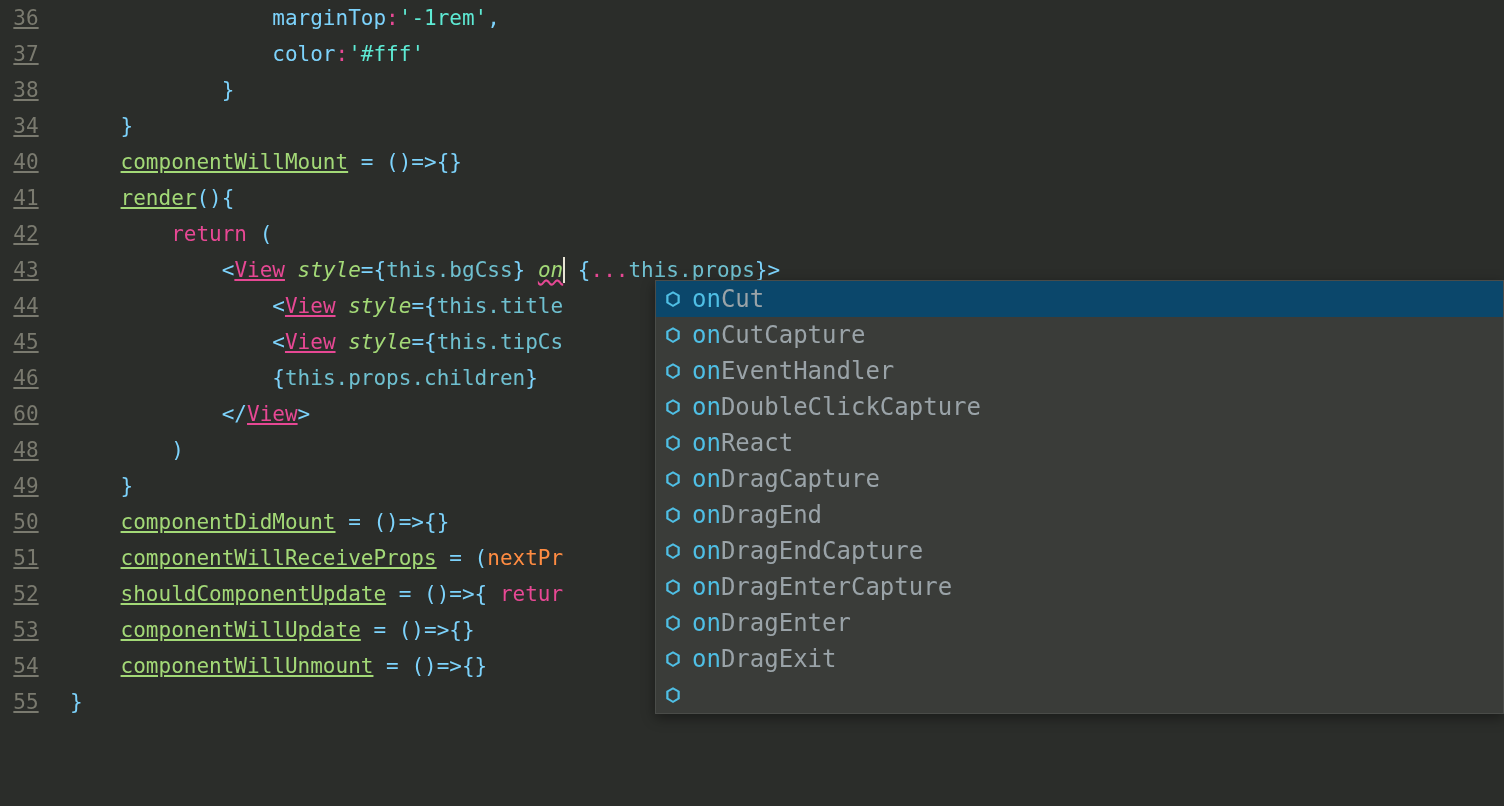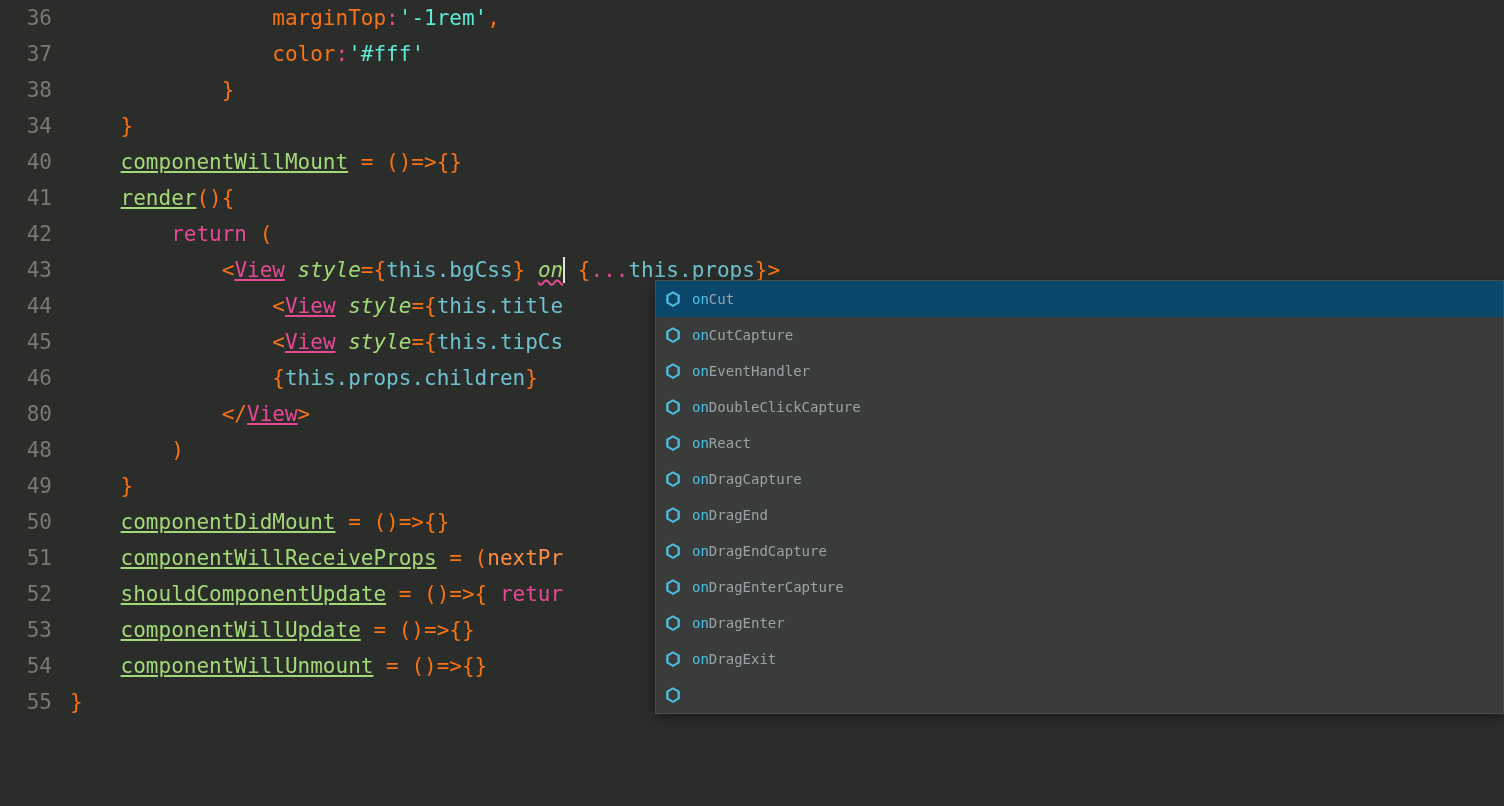--- a/index.html
+++ b/index.html
@@ -12,33 +12,34 @@
       width: 1504px;
       height: 806px;
       position: relative;
     }
     .editor {
       display: flex;
       height: 100%;
     }
     .gutter {
       width: 70px;
-      text-align: right;
+      text-align: center;
       padding-right: 18px;
       color: #7a7a6f;
       user-select: none;
       line-height: 36px;
+      text-decoration: underline;
     }
     .code {
       flex: 1;
       line-height: 36px;
       white-space: pre;
     }
     .line { height: 36px; }
-    .tok-cream { color: #f97316; }
+    .tok-cream { color: #7dd3fc; }
     .tok-pink { color: #e74894; }
     .tok-orange { color: #ff8c42; }
     .tok-green-u { color: #a3d977; text-decoration: underline; }
     .tok-cyan { color: #6fc0d0; }
     .tok-yellow { color: #5eead4; }
     .tok-component { color: #e74894; text-decoration: underline; }
     .tok-attr { color: #a3d977; font-style: italic; }
     .tok-attr-err { color: #a3d977; font-style: italic; text-decoration: wavy underline #e74894; }
     .cursor {
       display: inline-block;
@@ -55,21 +56,21 @@
       background: #3a3c39;
       border: 1px solid #4a4c49;
       min-width: 849px;
       box-shadow: 0 4px 12px rgba(0,0,0,0.4);
     }
     .ac-item {
       display: flex;
       align-items: center;
       height: 36px;
       padding: 0 6px;
-      font-size: 14px;
+      font-size: 24px;
     }
     .ac-item.selected {
       background: #0b476b;
     }
     .ac-icon {
       width: 22px;
       height: 22px;
       margin-right: 8px;
       display: flex;
       align-items: center;
@@ -100,21 +101,21 @@
       <div class="line">37</div>
       <div class="line">38</div>
       <div class="line">34</div>
       <div class="line">40</div>
       <div class="line">41</div>
       <div class="line">42</div>
       <div class="line">43</div>
       <div class="line">44</div>
       <div class="line">45</div>
       <div class="line">46</div>
-      <div class="line">80</div>
+      <div class="line">60</div>
       <div class="line">48</div>
       <div class="line">49</div>
       <div class="line">50</div>
       <div class="line">51</div>
       <div class="line">52</div>
       <div class="line">53</div>
       <div class="line">54</div>
       <div class="line">55</div>
     </div>
   <div class="code" id="code"><div class="line"><span>                </span><span class="tok-cream">marginTop</span><span class="tok-pink">:</span><span class="tok-yellow">'-1rem'</span><span class="tok-cream">,</span></div><div class="line"><span>                </span><span class="tok-cream">color</span><span class="tok-pink">:</span><span class="tok-yellow">'#fff'</span></div><div class="line"><span>            </span><span class="tok-cream">}</span></div><div class="line"><span>    </span><span class="tok-cream">}</span></div><div class="line"><span>    </span><span class="tok-green-u">componentWillMount</span><span class="tok-cream"> = ()=&gt;{}</span></div><div class="line"><span>    </span><span class="tok-green-u">render</span><span class="tok-cream">(){</span></div><div class="line"><span>        </span><span class="tok-pink">return</span><span class="tok-cream"> (</span></div><div class="line"><span>            </span><span class="tok-cream">&lt;</span><span class="tok-component">View</span><span> </span><span class="tok-attr">style</span><span class="tok-cream">={</span><span class="tok-cyan">this.bgCss</span><span class="tok-cream">}</span><span> </span><span class="tok-attr-err">on</span><span class="cursor"></span><span> </span><span class="tok-cream">{</span><span class="tok-pink">...</span><span class="tok-cyan">this.props</span><span class="tok-cream">}&gt;</span></div><div class="line"><span>                </span><span class="tok-cream">&lt;</span><span class="tok-component">View</span><span> </span><span class="tok-attr">style</span><span class="tok-cream">={</span><span class="tok-cyan">this.title</span></div><div class="line"><span>                </span><span class="tok-cream">&lt;</span><span class="tok-component">View</span><span> </span><span class="tok-attr">style</span><span class="tok-cream">={</span><span class="tok-cyan">this.tipCs</span></div><div class="line"><span>                </span><span class="tok-cream">{</span><span class="tok-cyan">this.props.children</span><span class="tok-cream">}</span></div><div class="line"><span>            </span><span class="tok-cream">&lt;/</span><span class="tok-component">View</span><span class="tok-cream">&gt;</span></div><div class="line"><span>        </span><span class="tok-cream">)</span></div><div class="line"><span>    </span><span class="tok-cream">}</span></div><div class="line"><span>    </span><span class="tok-green-u">componentDidMount</span><span class="tok-cream"> = ()=&gt;{}</span></div><div class="line"><span>    </span><span class="tok-green-u">componentWillReceiveProps</span><span class="tok-cream"> = (</span><span class="tok-orange">nextPr</span></div><div class="line"><span>    </span><span class="tok-green-u">shouldComponentUpdate</span><span class="tok-cream"> = ()=&gt;{ </span><span class="tok-pink">retur</span></div><div class="line"><span>    </span><span class="tok-green-u">componentWillUpdate</span><span class="tok-cream"> = ()=&gt;{}</span></div><div class="line"><span>    </span><span class="tok-green-u">componentWillUnmount</span><span class="tok-cream"> = ()=&gt;{}</span></div><div class="line"><span class="tok-cream">}</span></div></div>

